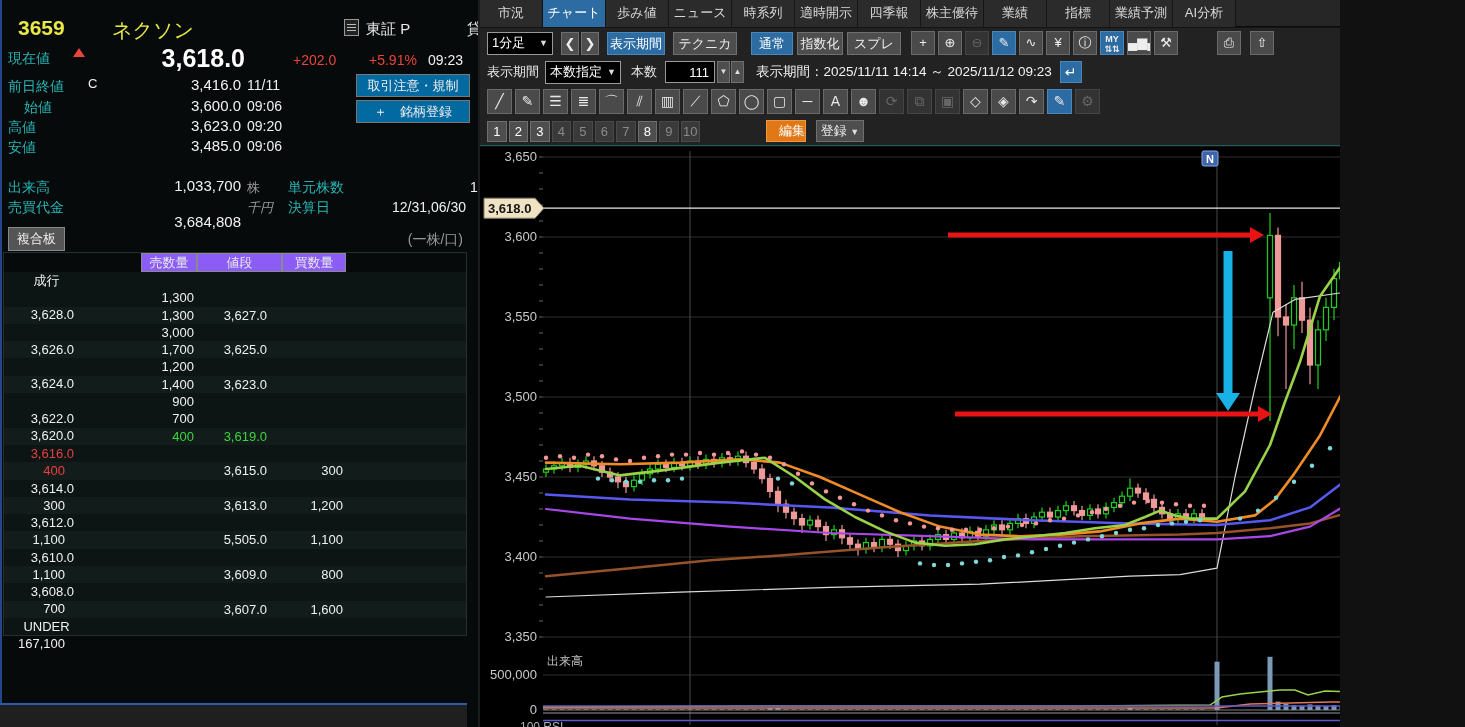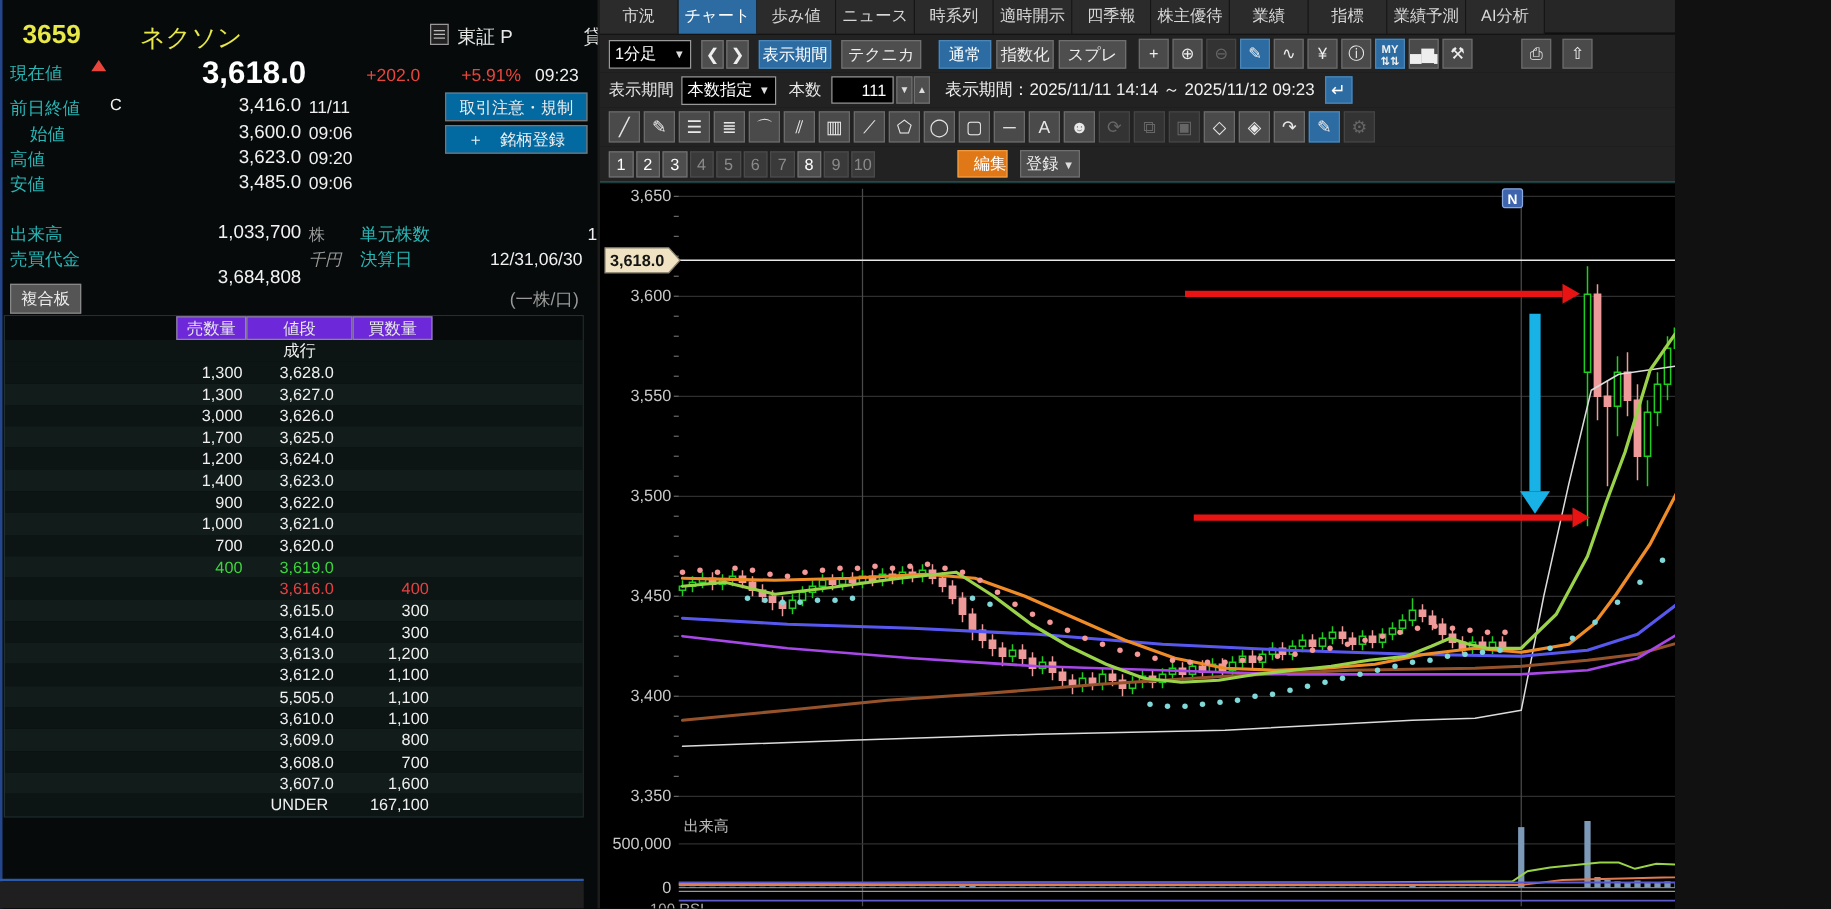--- a/index.html
+++ b/index.html
@@ -22,23 +22,23 @@
   .red { color:#e8453c; }
   .grey { color:#9a9a9a; }
   .white { color:#f0f0f0; }
   .up-tri { width:0; height:0; border-left:6px solid transparent; border-right:6px solid transparent; border-bottom:9px solid #e8453c; }
   .qbtn { position:absolute; width:114px; height:23px; background:#0369a1; border:1px solid #777; color:#eee; font-size:13px; text-align:center; line-height:21px; cursor:pointer; }
   .small-btn { display:inline-block; background:#555; border:1px solid #888; color:#eee; font-size:13px; padding:2px 8px; cursor:pointer; }
 
   
   .book { position:absolute; left:3px; top:252px; width:464px; border:1px solid #223030; }
   .book-head { display:flex; height:19px; background:#060a0a; }
-  .bh-cell { background:#6d28d9; border:1px solid #8a8a8a; color:#e8e8e8; font-size:13px; text-align:center; line-height:17px; }
+  .bh-cell { background:#8b5cf6; border:1px solid #8a8a8a; color:#e8e8e8; font-size:13px; text-align:center; line-height:17px; }
   .book-row { display:flex; height:17.3px; font-size:13px; color:#f0f0f0; }
-  .book-row.even { background:#0c1514; }
+  .book-row.even { background:#0c1514;flex-direction:column; }
   .book-row.odd  { background:#121d1b; }
   .bc { line-height:17px; }
   .bc.s { width:56px; margin-left:137px; text-align:right; padding-right:3px; }
   .bc.p { width:85px; text-align:right; padding-right:15px; }
   .bc.p.c { text-align:center; padding-right:0; }
   .bc.b { width:64px; text-align:right; padding-right:3px; }
   .green-t { color:#3dd43d; }
   .red-t { color:#e84040; }
   .lp-bottom-line { position:absolute; left:0; top:703px; width:467px; height:2px; background:#2e58a8; }
   .lp-bottom { position:absolute; left:0; top:705px; width:467px; height:22px; background:#1f1f1f; }
@@ -172,25 +172,20 @@
             <div class="bc b"></div>
           </div>
           <div class="book-row odd">
             <div class="bc s">1,400</div>
             <div class="bc p">3,623.0</div>
             <div class="bc b"></div>
           </div>
           <div class="book-row even">
             <div class="bc s">900</div>
             <div class="bc p">3,622.0</div>
-            <div class="bc b"></div>
-          </div>
-          <div class="book-row odd">
-            <div class="bc s">1,000</div>
-            <div class="bc p">3,621.0</div>
             <div class="bc b"></div>
           </div>
           <div class="book-row even">
             <div class="bc s">700</div>
             <div class="bc p">3,620.0</div>
             <div class="bc b"></div>
           </div>
           <div class="book-row odd">
             <div class="bc s green-t">400</div>
             <div class="bc p green-t">3,619.0</div>

